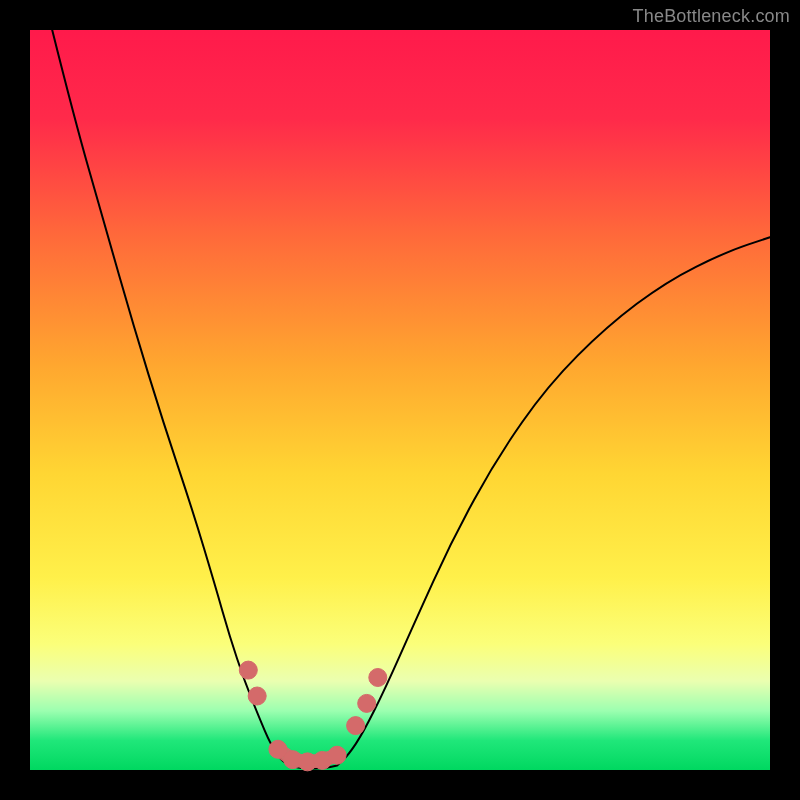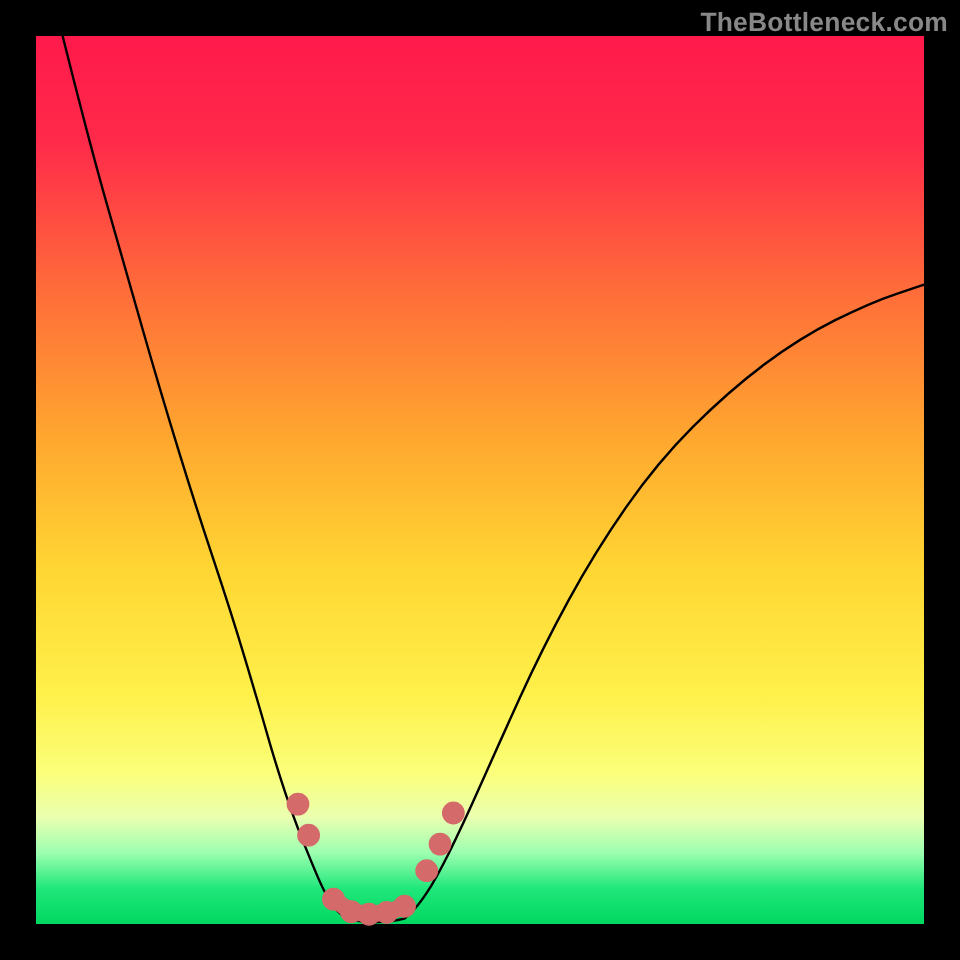--- a/index.html
+++ b/index.html
@@ -30,22 +30,22 @@
     top: 30px;
     width: 740px;
     height: 740px;
     overflow: visible;
   }
   .watermark {
     position: absolute;
     top: 6px;
     right: 10px;
     color: #888888;
-    font-size: 22px;
-    font-weight: 700;
+    font-size: 18px;
+    font-weight: 400;
     letter-spacing: 0.2px;
     user-select: none;
   }
 </style>
 </head>
 <body>
 
 <div class="stage" style="background: rgb(0, 0, 0);">
 
   <div class="plot-area" style="background: linear-gradient(rgb(255, 26, 75) 0%, rgb(255, 42, 74) 12%, rgb(255, 106, 58) 28%, rgb(255, 166, 47) 45%, rgb(255, 214, 51) 60%, rgb(255, 240, 74) 74%, rgb(251, 255, 122) 83%, rgb(234, 255, 176) 88%, rgb(156, 255, 176) 92%, rgb(32, 231, 122) 96%, rgb(0, 216, 96) 100%);"></div>

